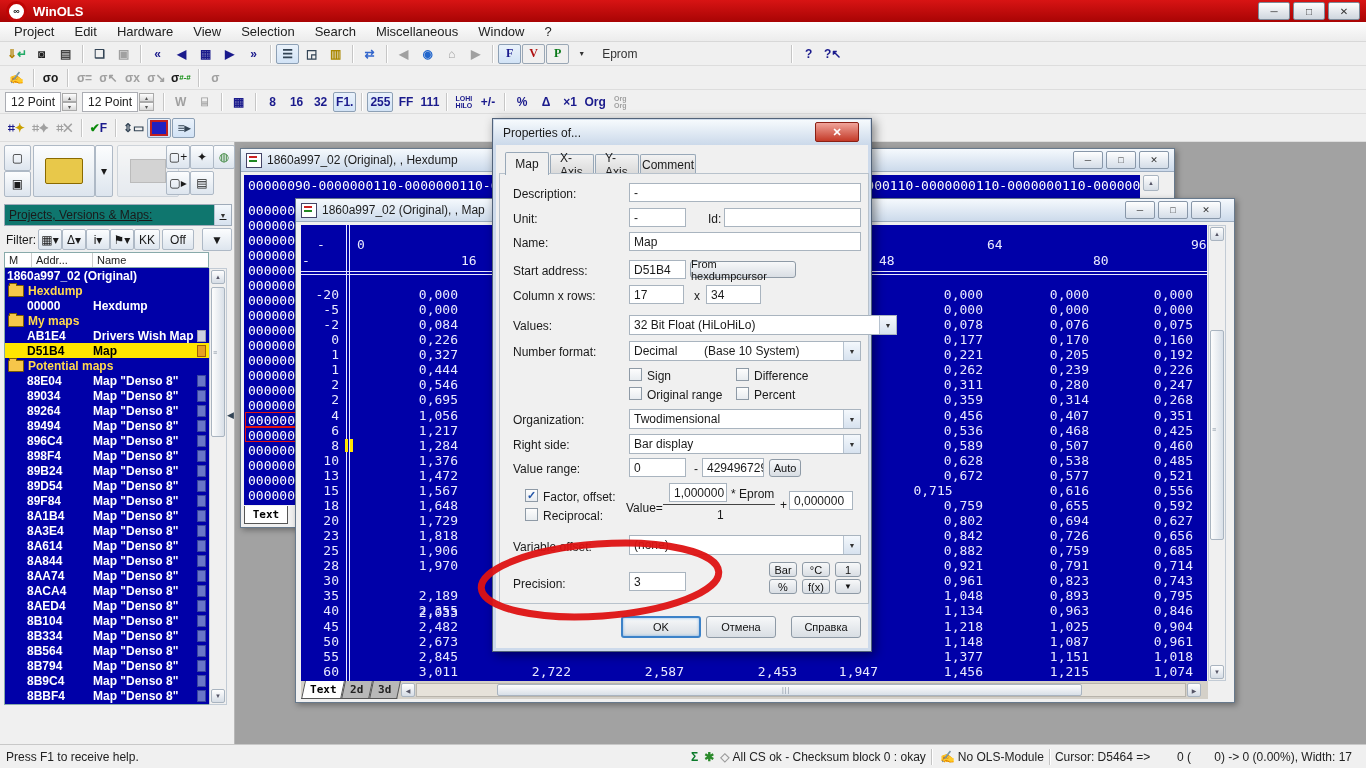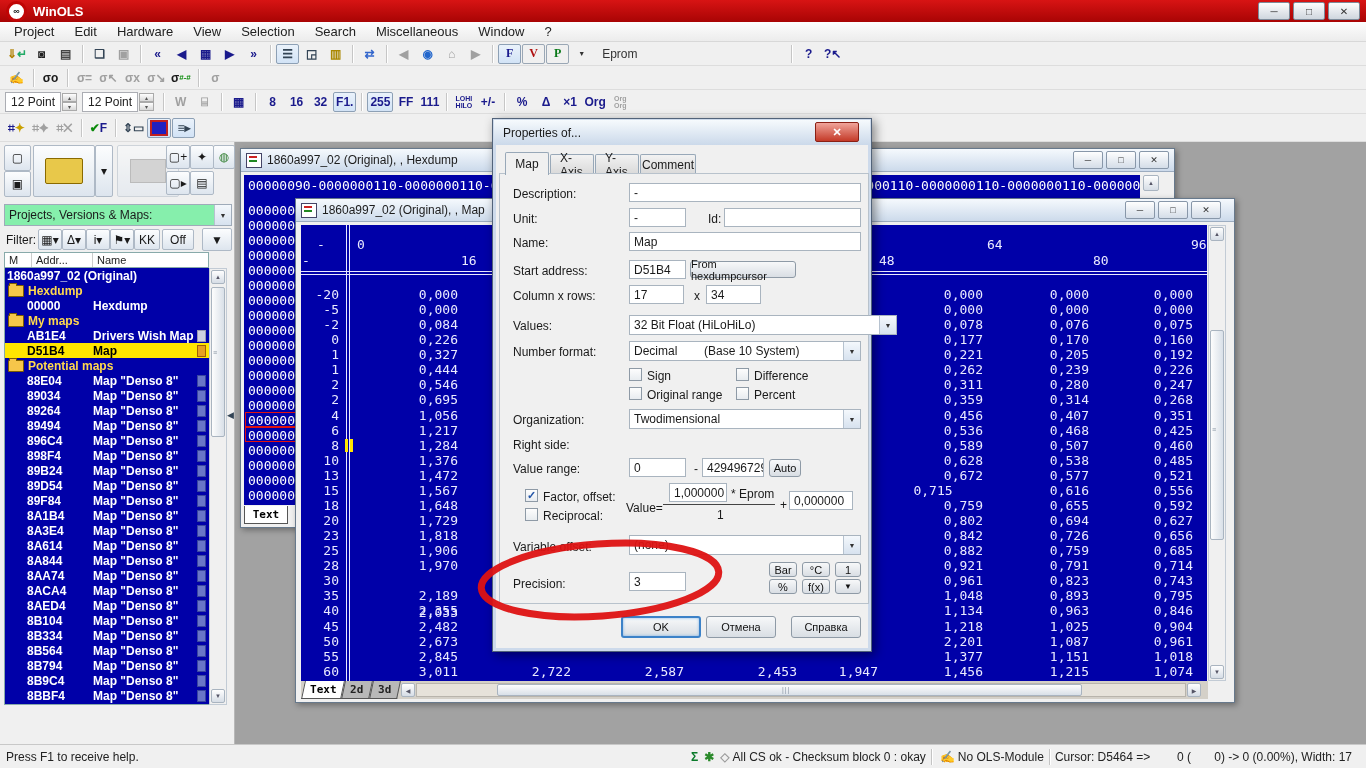--- a/index.html
+++ b/index.html
@@ -36,21 +36,21 @@
   .spinud{display:flex;flex-direction:column;margin-left:1px}
   .spinud span{width:15px;height:9px;border:1px solid #aaa;background:linear-gradient(#fefefe,#d8d8d8);
                font-size:6px;display:flex;align-items:center;justify-content:center;color:#555;box-sizing:border-box}
   .minispin{display:flex;flex-direction:column}
   .minispin span{width:18px;height:10px;border:1px solid #bbb;background:linear-gradient(#fafafa,#dcdcdc);
                  font-size:6px;display:flex;align-items:center;justify-content:center;color:#999;box-sizing:border-box}
   
   #sidebar{left:0;top:142px;width:235px;height:602px;background:#f0f0f0;border-right:1px solid #b8b8b8;box-sizing:border-box}
   .bigbtn{position:absolute;border:1px solid #aeb9c6;border-radius:2px;background:linear-gradient(#fcfdfe,#dde5ee);
           display:flex;align-items:center;justify-content:center;}
-  .combo{position:absolute;border:1px solid #9fabb9;background:#86efac;display:flex;align-items:center;font-size:12px;}
+  .combo{position:absolute;border:1px solid #9fabb9;background:#0f766e;display:flex;align-items:center;font-size:12px;text-decoration:underline;}
   .combo .ctext{flex:1;padding:0 4px;overflow:hidden;white-space:nowrap}
   .carr{width:16px;align-self:stretch;border-left:1px solid #b6c2cf;background:linear-gradient(#f4f8fc,#d7e2ef);
         display:flex;align-items:center;justify-content:center;font-size:7px;color:#333}
   #treeheader{position:absolute;left:4px;top:110px;width:205px;height:16px;background:#fff;border:1px solid #8aa;
               box-sizing:border-box;display:flex;align-items:center;font-size:11px;color:#222}
   #treeheader span{padding:0 4px;border-right:1px solid #ccc;height:100%;display:flex;align-items:center}
   #tree{position:absolute;left:4px;top:126px;width:205px;height:437px;background:#0000a8;overflow:hidden;
         border-left:1px solid #8aa;border-bottom:1px solid #8aa;box-sizing:border-box}
   .trow{height:15px;display:flex;align-items:center;color:#fff;font-weight:bold;white-space:nowrap;font-size:12px;overflow:hidden}
   .trow .proj{padding-left:2px}
@@ -713,21 +713,21 @@
         <div class="map-cell" style="top: 196px; text-align: center;">0,715</div>
         <div class="map-cell" style="top: 211px;">0,759</div>
         <div class="map-cell" style="top: 226px;">0,802</div>
         <div class="map-cell" style="top: 241px;">0,842</div>
         <div class="map-cell" style="top: 256px;">0,882</div>
         <div class="map-cell" style="top: 271px;">0,921</div>
         <div class="map-cell" style="top: 286px;">0,961</div>
         <div class="map-cell" style="top: 301px;">1,048</div>
         <div class="map-cell" style="top: 316px;">1,134</div>
         <div class="map-cell" style="top: 332px;">1,218</div>
-        <div class="map-cell" style="top: 347px;">2,201</div>
+        <div class="map-cell" style="top: 347px;">1,148</div>
         <div class="map-cell" style="top: 362px;">1,377</div>
         <div class="map-cell" style="top: 377px;">1,456</div>
         <div class="map-cell" style="top: 392px;">1,540</div>
       </div>
       <div class="map-col" style="left: 688px; top: 62px;">
         <div class="map-cell" style="top: 0px;">0,000</div>
         <div class="map-cell" style="top: 15px;">0,000</div>
         <div class="map-cell" style="top: 30px;">0,076</div>
         <div class="map-cell" style="top: 45px;">0,170</div>
         <div class="map-cell" style="top: 60px;">0,205</div>
@@ -863,20 +863,24 @@
   <div class="cbx" style="left:243px;top:268px"></div>
   <div class="dlabel" style="left:261px;top:269px">Percent</div>
 
   <div class="dlabel" style="left:20px;top:294px">Organization:</div>
   <div class="dcombo" style="left:136px;top:290px;width:232px;height:20px">
     <span class="ctext">Twodimensional</span>
       <span class="carr">▼</span>
   </div>
 
   <div class="dlabel" style="left:20px;top:319px">Right side:</div>
+  <div class="dcombo" style="left:136px;top:315px;width:232px;height:20px">
+    <span class="ctext">Bar display</span>
+      <span class="carr">▼</span>
+  </div>
 
   <div class="dlabel" style="left:20px;top:343px">Value range:</div>
   <div class="din" style="left:136px;top:339px;width:57px;height:19px">0</div>
   <div class="dlabel" style="left:201px;top:343px">-</div>
   <div class="din" style="left:209px;top:339px;width:62px;height:19px">4294967295</div>
   <div class="dbtn" style="left:276px;top:340px;width:32px;height:18px">Auto</div>
 
   <div class="cbx" style="left:32px;top:370px">✓</div>
   <div class="dlabel" style="left:50px;top:371px">Factor, offset:</div>
   <div class="cbx" style="left:32px;top:389px"></div>

